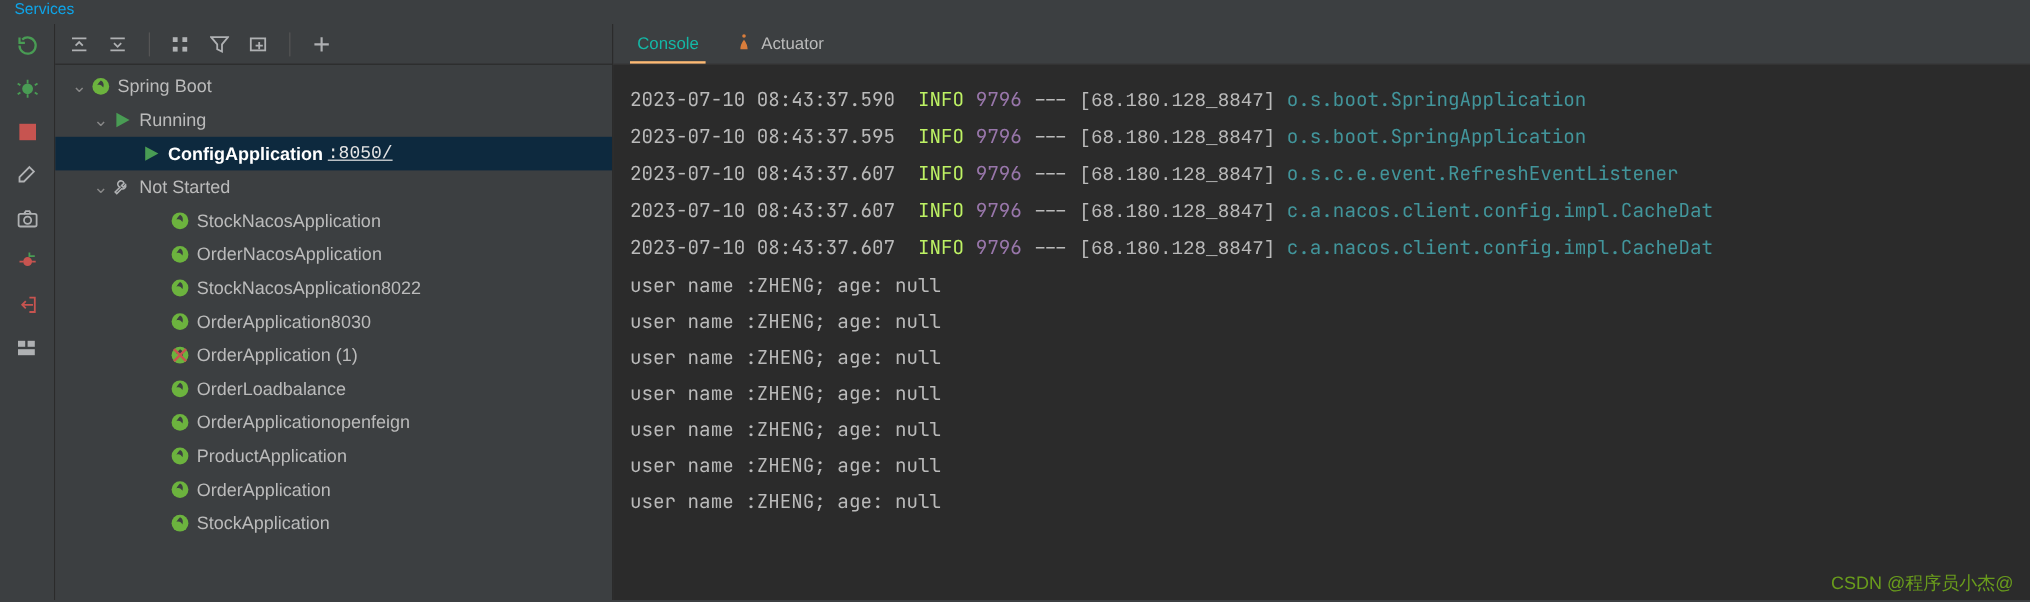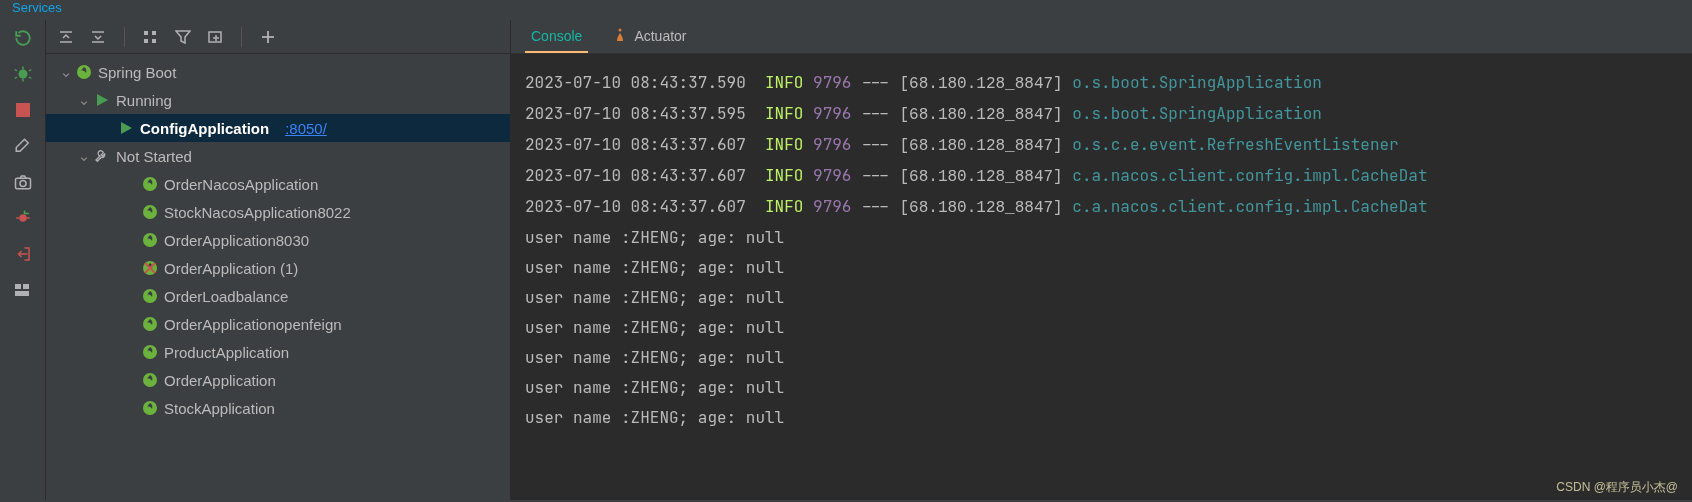--- a/index.html
+++ b/index.html
@@ -101,21 +101,21 @@
     width: 20px;
     display: inline-flex;
     justify-content: center;
     align-items: center;
   }
   .spring-icon svg { display:block; }
   .run-tri { color: #499c54; }
   .wrench { color: #afb1b3; }
   .app-label { margin-left: 4px; }
   .selected .app-label { font-weight: 700; }
-  .port-link { color: #3b82f6; text-decoration: underline; margin-left: 16px; }
+  .port-link { color: #e5e5e5; text-decoration: underline; margin-left: 4px; font-family: Liberation Mono, monospace; }
   .indent-1 { padding-left: 30px; }
   .indent-2 { padding-left: 54px; text-align: center; }
   .indent-3 { padding-left: 94px; }
   .console-panel {
     flex: 1;
     display: flex;
     flex-direction: column;
     background: #2b2b2b;
   }
   .console-tabs {
@@ -158,22 +158,22 @@
   .log-ts   { color: #bababa; }
   .log-info { color: #bef264; }
   .log-pid  { color: #9876aa; }
   .log-sep  { color: #bababa; }
   .log-thr  { color: #bababa; font-family: Liberation Mono, monospace; }
   .log-cls  { color: #42959b; }
   .watermark {
     position: absolute;
     right: 14px;
     bottom: 6px;
-    font-size: 12px;
-    color: #fef9c3;
+    font-size: 15px;
+    color: #84cc16;
     opacity: 0.7;
     font-family: Arial, sans-serif;
   }
 </style>
 </head>
 <body>
 
 <div class="title-bar">Services</div>
 
 <div class="main">
@@ -326,20 +326,29 @@
         <span class="app-label">Not Started</span>
       </div>
 
       <div class="tree-row indent-3">
         <span class="tree-icon spring-icon">
             <svg width="16" height="16" viewBox="0 0 16 16">
               <circle cx="8" cy="8" r="7" fill="#6cb33e"></circle>
               <path d="M8 3c2 1 3 3 2 6-1-2-3-3-5-2 1-2 2-3 3-4z" fill="#3c3f41"></path>
             </svg>
           </span>
+        <span class="app-label">StockNacosApplication</span>
+      </div>
+      <div class="tree-row indent-3">
+        <span class="tree-icon spring-icon">
+            <svg width="16" height="16" viewBox="0 0 16 16">
+              <circle cx="8" cy="8" r="7" fill="#6cb33e"></circle>
+              <path d="M8 3c2 1 3 3 2 6-1-2-3-3-5-2 1-2 2-3 3-4z" fill="#3c3f41"></path>
+            </svg>
+          </span>
         <span class="app-label">OrderNacosApplication</span>
       </div>
       <div class="tree-row indent-3">
         <span class="tree-icon spring-icon">
             <svg width="16" height="16" viewBox="0 0 16 16">
               <circle cx="8" cy="8" r="7" fill="#6cb33e"></circle>
               <path d="M8 3c2 1 3 3 2 6-1-2-3-3-5-2 1-2 2-3 3-4z" fill="#3c3f41"></path>
             </svg>
           </span>
         <span class="app-label">StockNacosApplication8022</span>

